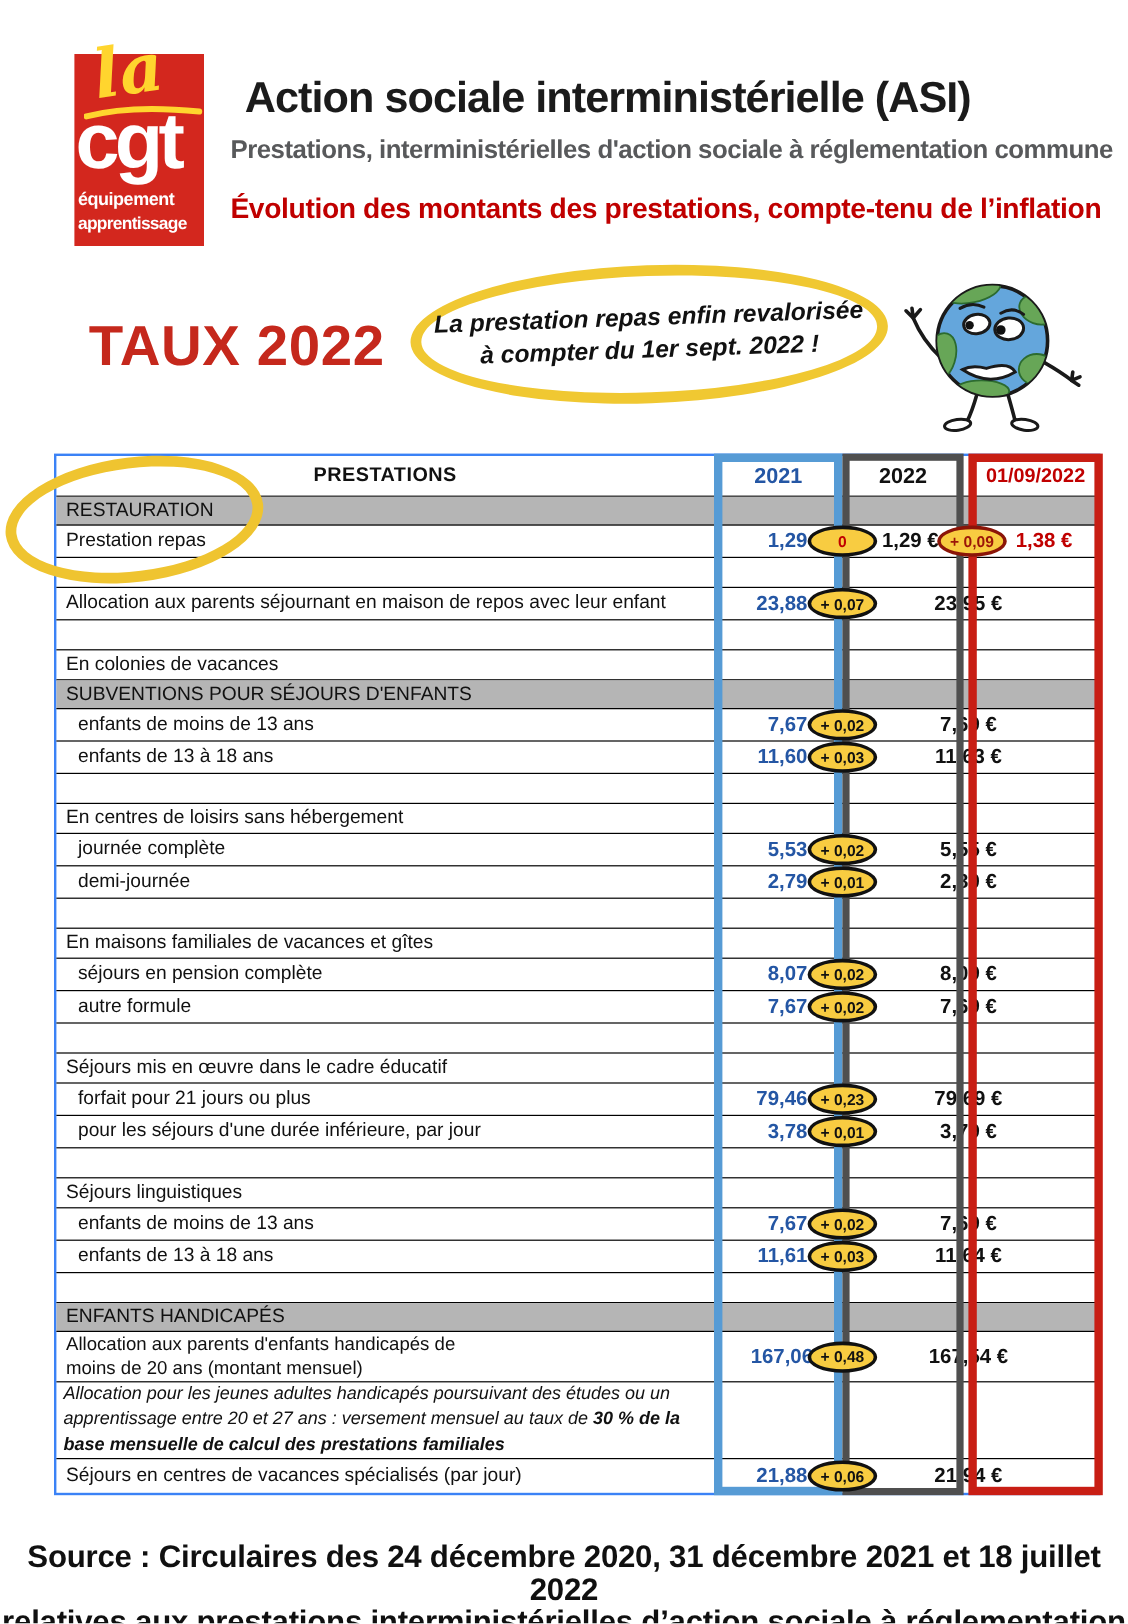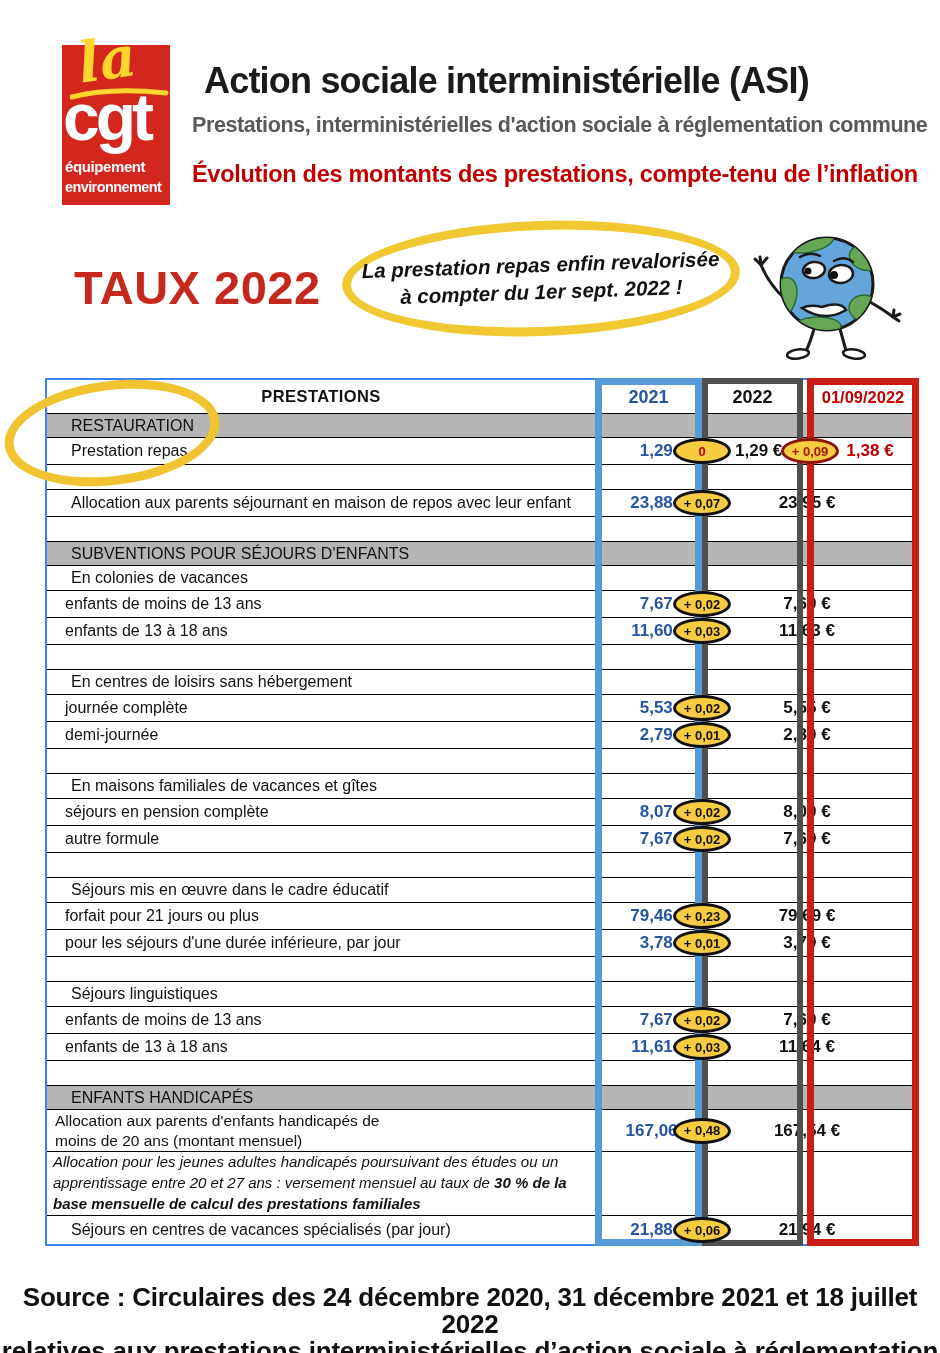--- a/index.html
+++ b/index.html
@@ -33,21 +33,21 @@
   .tbl{position:absolute;left:45px;top:378px;width:872px;border:2px solid #3b82f6;box-sizing:border-box;background:#fff;}
   .trow{position:relative;display:flex;align-items:center;border-bottom:1px solid #000;box-sizing:border-box;}
   .t-head{height:34px;}
   .t-section{height:24px;background:#B5B5B5;}
   .t-data{height:27px;}
   .t-spacer{height:25px;}
   .t-group{height:25px;}
   .t-data2{height:42px;}
   .t-note{height:64px;}
   .t-last{height:28px;border-bottom:none;}
-  .lab{font-size:16px;color:#111;padding-left:24px;white-space:nowrap;}
+  .lab{font-size:16px;color:#111;padding-left:8px;white-space:nowrap;}
   .indent .lab{padding-left:18px;}
   .lab2{font-size:15.5px;line-height:1.28;padding-left:8px;}
   .note-text{font-size:15px;font-style:italic;line-height:1.38;padding-left:6px;width:530px;color:#111;}
   .note-text b{font-weight:bold;}
   .h-prest{width:548px;text-align:center;font-weight:bold;font-size:16.5px;letter-spacing:0.4px;}
   .h-col{position:absolute;text-align:center;font-weight:bold;font-size:18px;top:50%;transform:translateY(-50%);}
   .h-2021{left:548px;width:107px;color:#2456A4;}
   .h-2022{left:655px;width:101px;color:#111;}
   .h-sept{left:760px;width:112px;color:#C00000;font-size:16.5px;}
 
@@ -79,21 +79,21 @@
 
 <div class="page">
 
   <div class="logo">
     <svg class="la-flourish" width="100" height="18" viewBox="0 0 100 18">
       <path d="M2 12 Q40 2 96 8" fill="none" stroke="#FFD52E" stroke-width="5" stroke-linecap="round"></path>
     </svg>
     <div class="logo-la">la</div>
     <div class="logo-cgt">cgt</div>
     <div class="logo-sub1">équipement</div>
-    <div class="logo-sub2">environnement</div>
+    <div class="logo-sub2">apprentissage</div>
   </div>
 
   <div class="title">Action sociale interministérielle (ASI)</div>
   <div class="subtitle">Prestations, interministérielles d'action sociale à réglementation commune</div>
   <div class="tagline">Évolution des montants des prestations, compte-tenu de l’inflation</div>
 
   <div class="taux">TAUX 2022</div>
   <div class="bubble">
     <span>La prestation repas enfin revalorisée</span>
     <span>à compter du 1er sept. 2022 !</span>
@@ -151,25 +151,25 @@
           <span class="vsept">1,38 €</span>
         </div>
         <div class="trow t-spacer"></div>
         <div class="trow t-data">
           <span class="lab">Allocation aux parents séjournant en maison de repos avec leur enfant</span>
           <span class="v2021">23,88 €</span>
           <span class="oval">+ 0,07</span>
           <span class="vmerged">23,95 €</span>
         </div>
         <div class="trow t-spacer"></div>
+        <div class="trow t-group">
+          <span class="lab">En colonies de vacances</span>
+        </div>
         <div class="trow t-section">
           <span class="lab">SUBVENTIONS POUR SÉJOURS D'ENFANTS</span>
-        </div>
-        <div class="trow t-group">
-          <span class="lab">En colonies de vacances</span>
         </div>
         <div class="trow t-data indent">
           <span class="lab">enfants de moins de 13 ans</span>
           <span class="v2021">7,67 €</span>
           <span class="oval">+ 0,02</span>
           <span class="vmerged">7,69 €</span>
         </div>
         <div class="trow t-data indent">
           <span class="lab">enfants de 13 à 18 ans</span>
           <span class="v2021">11,60 €</span>

